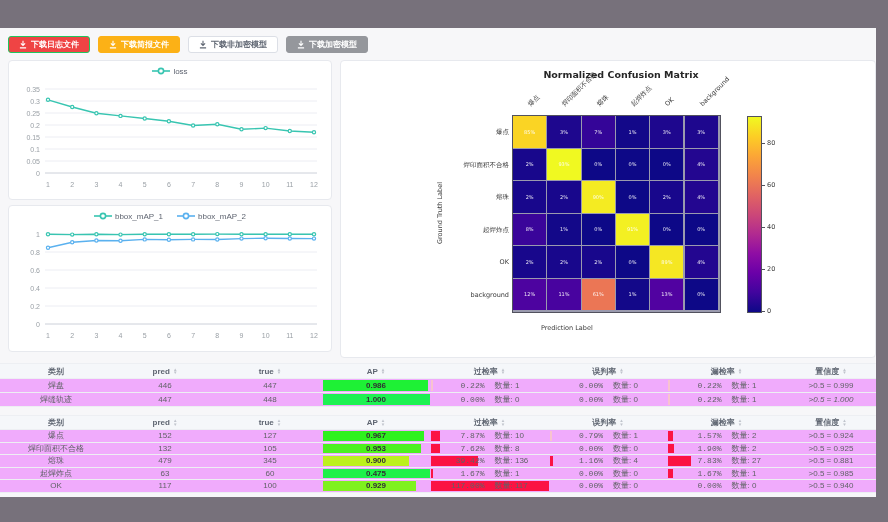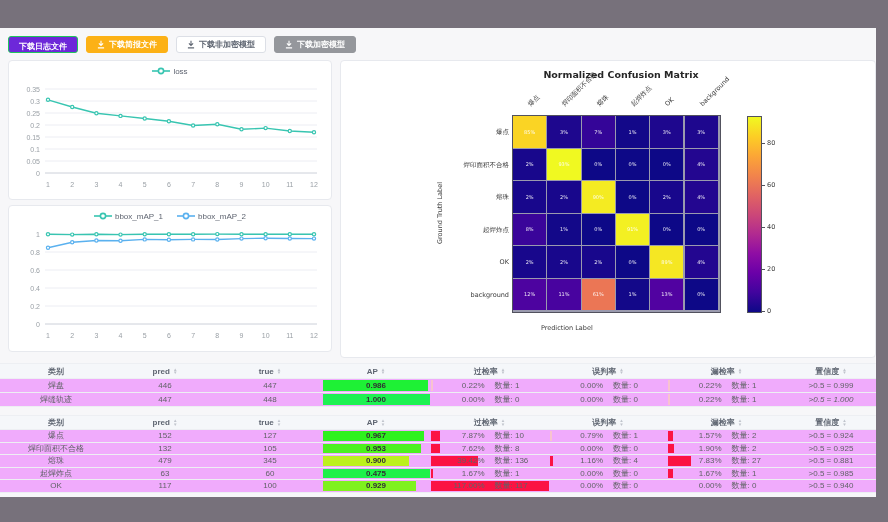--- a/index.html
+++ b/index.html
@@ -22,34 +22,34 @@
   #cm-title{position:absolute;left:90px;top:8px;width:380px;text-align:center;
             font-family:"DejaVu Sans",sans-serif;font-size:9.5px;font-weight:700;color:#262626;}
   .cm-abs{position:absolute;font-family:"DejaVu Sans",sans-serif;color:#3a3a3a;}
   
   .mtable{position:absolute;left:0;width:876px;background:#fff;border-top:1px solid #edeff3;}
   .trow{display:flex;border-bottom:1px solid #edeff3;background:#f0abfc;}
   .thead .tcell{background:#f5f7fa;color:#5f6672;font-weight:700;}
   .tcell{display:flex;align-items:center;justify-content:center;font-size:8px;color:#606266;
          box-sizing:border-box;position:relative;overflow:hidden;}
   .caret{display:inline-flex;flex-direction:column;margin-left:3px;line-height:3.4px;font-size:4.5px;color:#c0c4cc;cursor:pointer;}
-  .pctcell .ptxt{position:relative;z-index:1;width:50%;text-align:right;padding-right:5px;}
+  .pctcell .ptxt{position:relative;z-index:1;width:50%;text-align:right;padding-right:5px;font-family:Liberation Mono, monospace;}
   .pctcell .ctxt{position:relative;z-index:1;width:50%;text-align:left;padding-left:5px;}
   .bar{position:absolute;left:1px;top:1px;bottom:1px;z-index:0;}
   .apbar{position:absolute;left:1px;top:1px;bottom:1px;z-index:0;}
   .aptxt{position:relative;z-index:1;font-weight:700;color:#303133;}
 </style>
 </head>
 <body>
 
 <div id="screen">
   <div id="main">
 
     <div id="toolbar">
-        <button class="btn" style="background: #6d28d9; color: rgb(255, 255, 255); border-color: rgb(33, 196, 93); flex-direction: column;">
+        <button class="btn" style="background: #ef4444; color: rgb(255, 255, 255); border-color: rgb(33, 196, 93);">
           <svg width="8" height="9" viewBox="0 0 8 9">
             <path d="M4 0.7v4.6M1.9 3.4L4 5.5 6.1 3.4M0.9 7.9h6.2" stroke="currentColor" stroke-width="1.1" fill="none"></path>
           </svg>
           <span>下载日志文件</span>
         </button>
         <button class="btn" style="background: rgb(252, 177, 22); color: rgb(255, 255, 255); border-color: rgb(252, 177, 22);">
           <svg width="8" height="9" viewBox="0 0 8 9">
             <path d="M4 0.7v4.6M1.9 3.4L4 5.5 6.1 3.4M0.9 7.9h6.2" stroke="currentColor" stroke-width="1.1" fill="none"></path>
           </svg>
           <span>下载简报文件</span>

